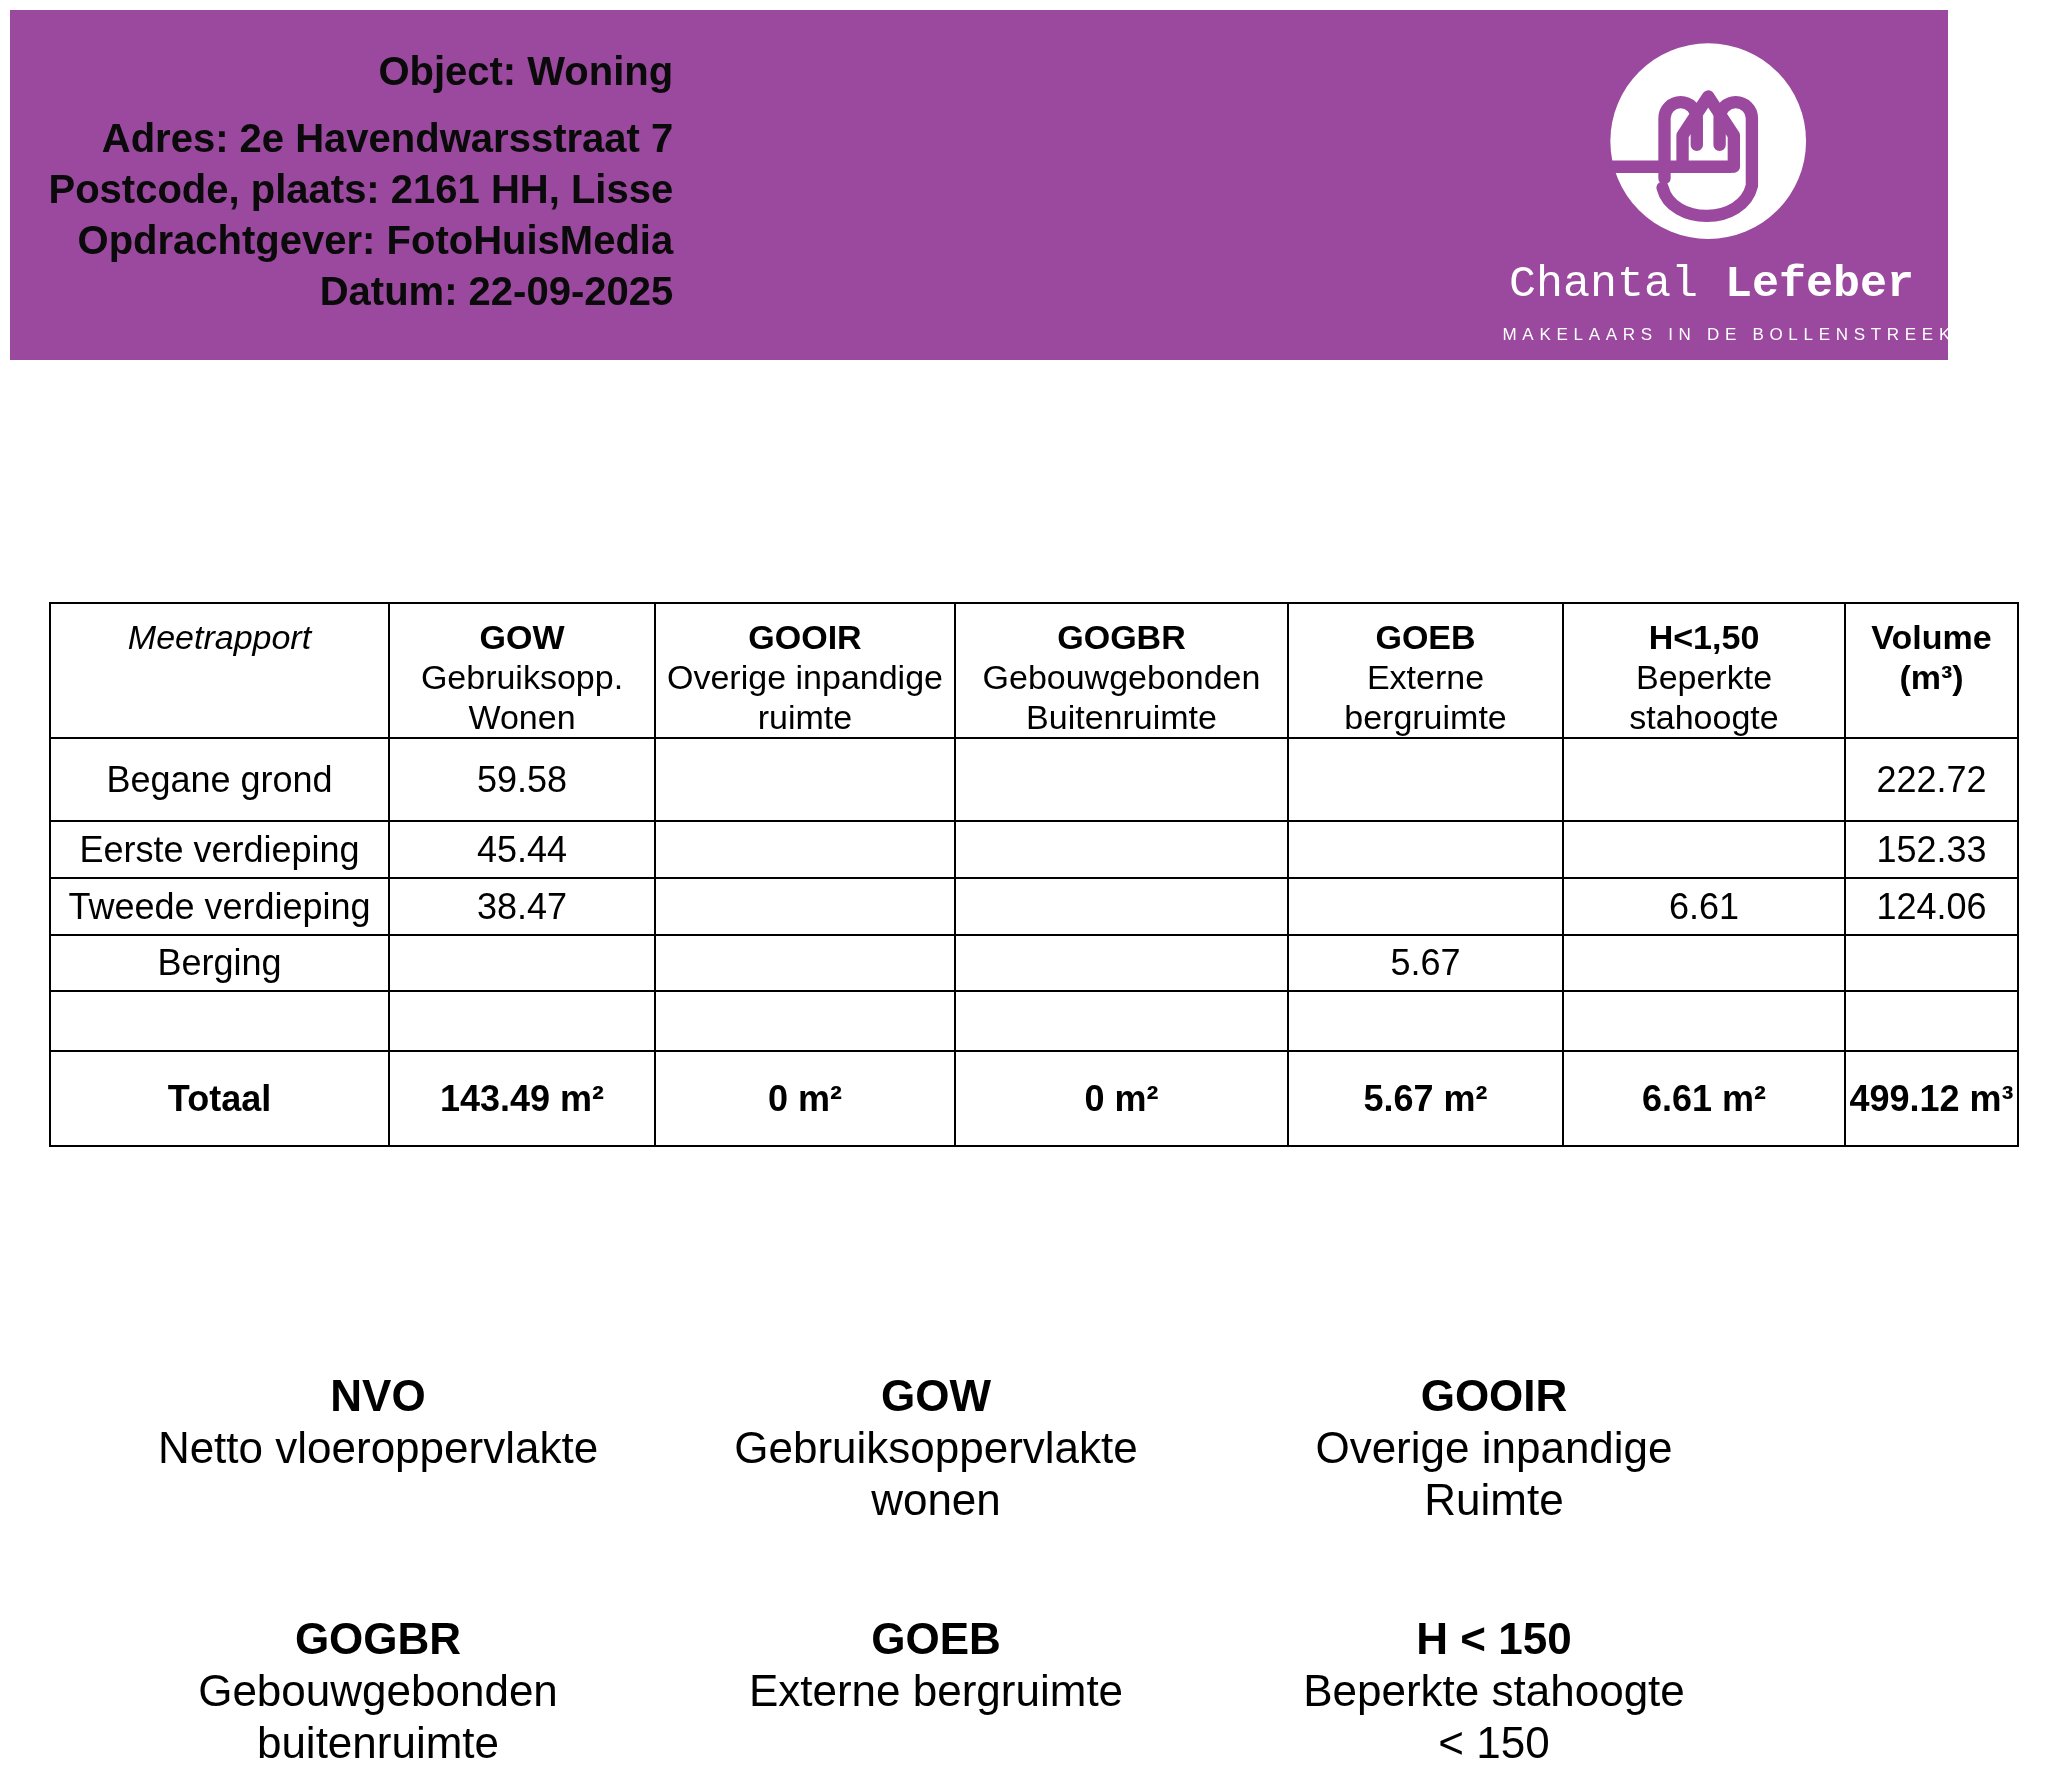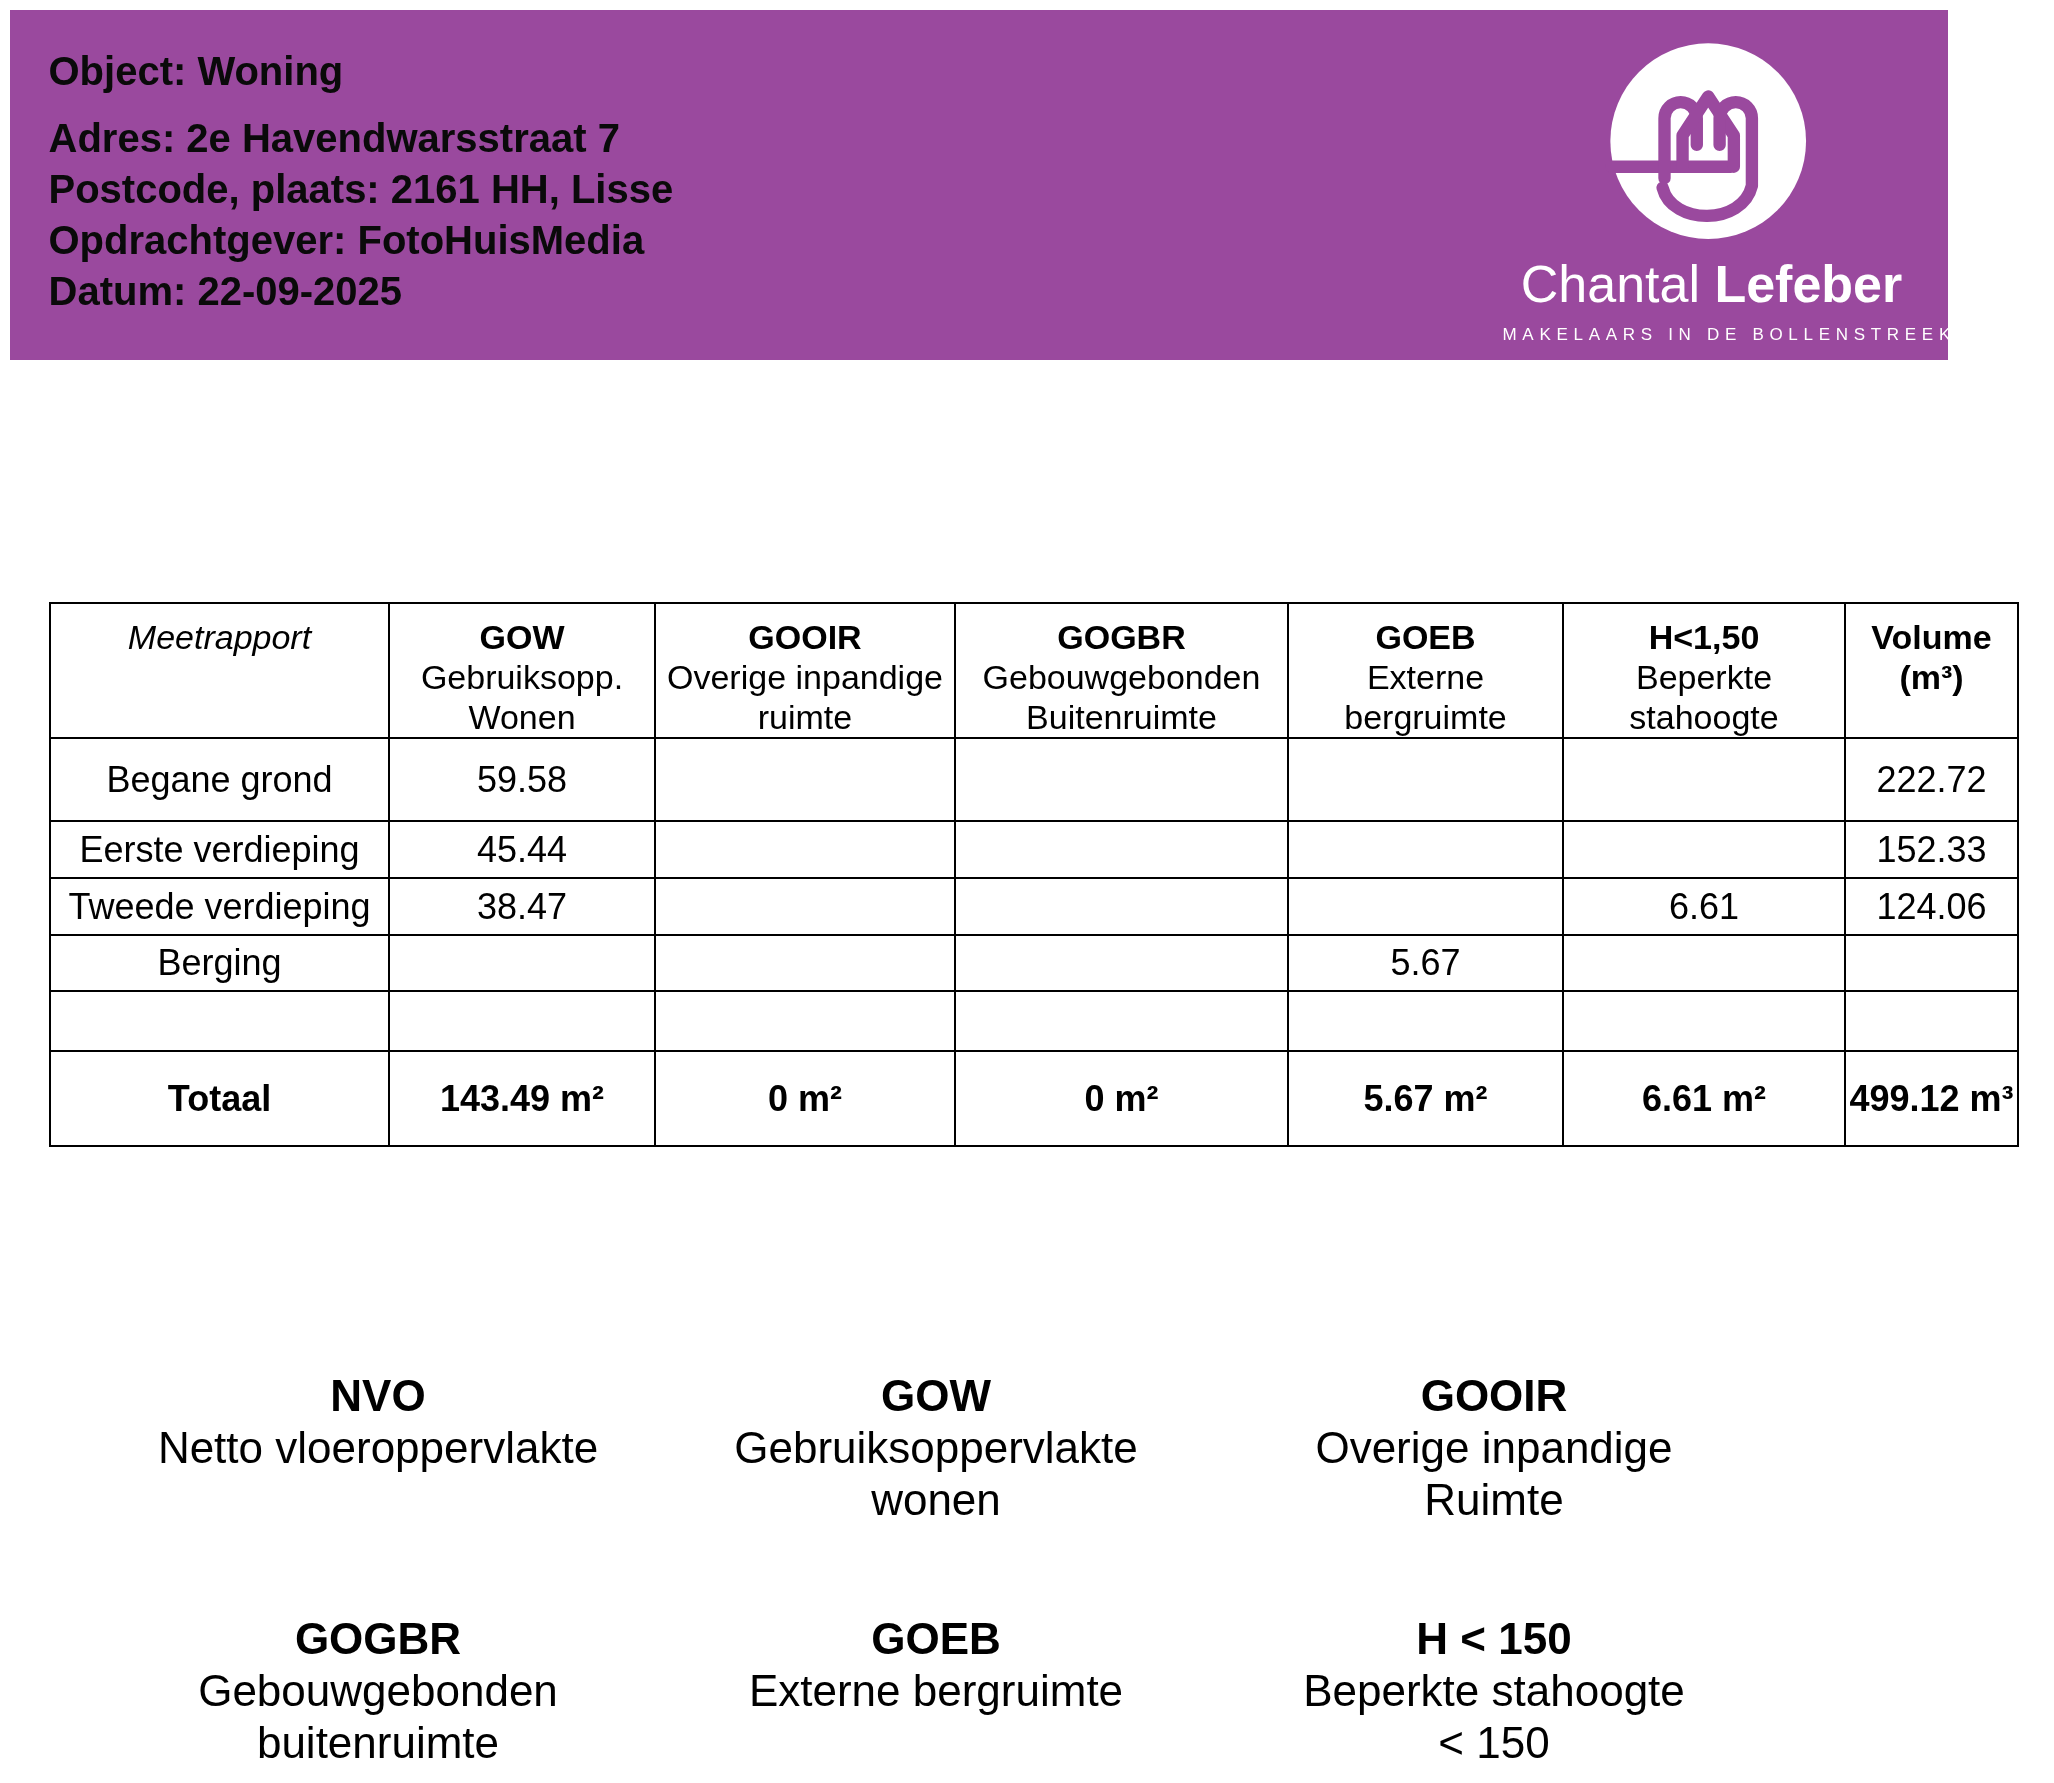--- a/index.html
+++ b/index.html
@@ -13,29 +13,29 @@
   }
   
   .banner{
     position:absolute;left:9.5px;top:9.5px;width:1938px;height:350px;
     background:#9A499E;
   }
   .banner-text{
     position:absolute;left:39px;top:36px;
     font-weight:bold;font-size:40px;line-height:51px;color:#0a0a0a;
   }
-  .banner-line{white-space:nowrap;}
+  .banner-line{white-space:nowrap;text-align:right;}
   .banner-line.first{margin-bottom:16px;}
   
   .logo{position:absolute;left:1493px;top:14.3px;width:418px;height:342px;}
   .logo svg{position:absolute;left:0;top:0;}
   .brand{
     position:absolute;left:0;top:233px;width:418px;
-    text-align:center;color:#ffffff;font-size:52px;line-height:55px;
-    font-weight:normal;white-space:nowrap;
+    text-align:center;color:#ffffff;font-size:45px;line-height:55px;
+    font-weight:normal;white-space:nowrap;font-family:Liberation Mono, monospace;
   }
   .brand b{font-weight:bold;}
   .tagline{
     position:absolute;left:0;top:301px;width:418px;
     text-align:center;color:#ffffff;font-size:17px;letter-spacing:5.7px;
     white-space:nowrap;font-weight:normal;
   }
   
   table.meet{
     position:absolute;left:49px;top:602px;

